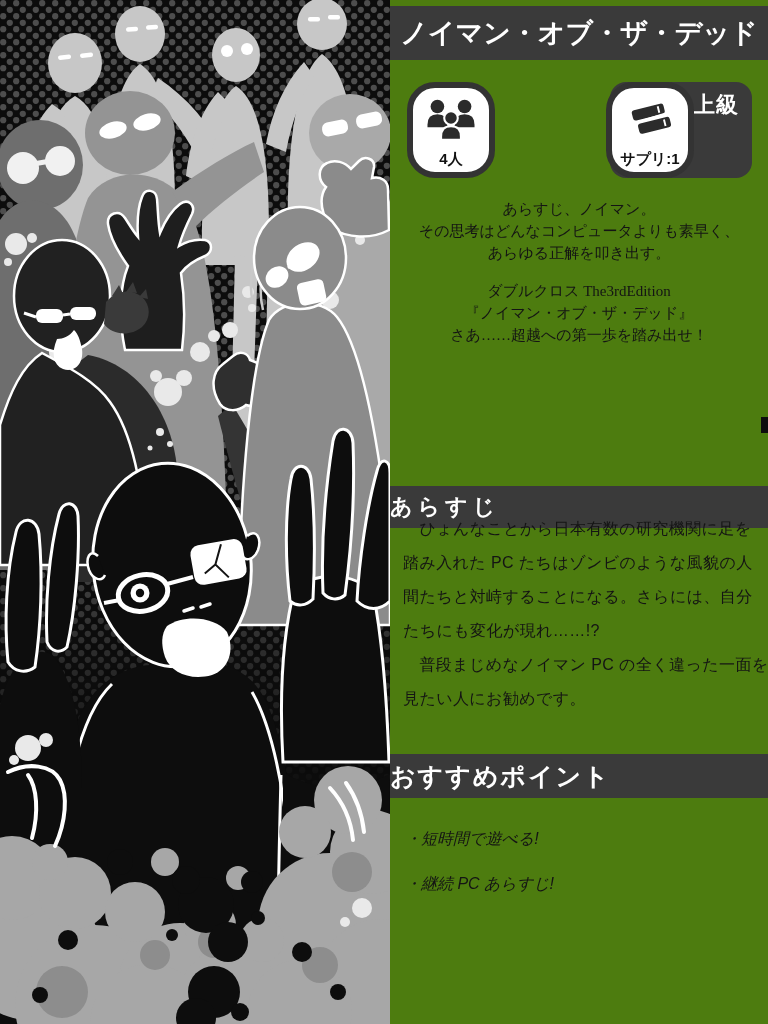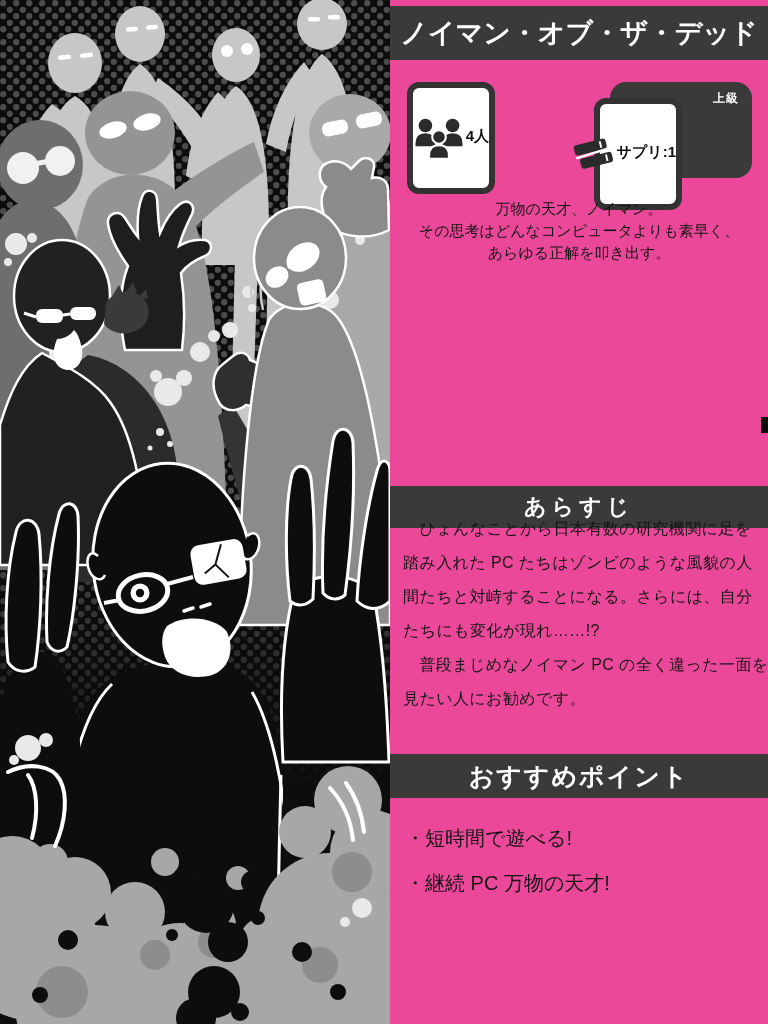--- a/index.html
+++ b/index.html
@@ -3,70 +3,70 @@
 <meta charset="utf-8">
 <style>
   html,body{margin:0;padding:0;}
   body{
     width:768px;height:1024px;background:#ffffff;
     font-family:"Liberation Sans","DejaVu Sans",sans-serif;
     -webkit-font-smoothing:antialiased;
   }
   .page{position:relative;width:768px;height:1024px;overflow:hidden;background:#fff;}
   .art{position:absolute;left:0;top:0;width:390px;height:1024px;}
-  .panel{position:absolute;left:390px;top:0;width:378px;height:1024px;background:#ec4899;}
+  .panel{position:absolute;left:390px;top:0;width:378px;height:1024px;background:#4d7c0f;}
 
   .title-bar{
     position:absolute;top:6px;left:0;width:100%;height:54px;background:#3a3a3a;
     display:flex;align-items:center;justify-content:center;
   }
   .title-bar h1{
     margin:0;color:#fff;font-size:27px;font-weight:bold;letter-spacing:0px;white-space:nowrap;
   }
 
   .badges{position:absolute;top:82px;left:17px;width:352px;height:96px;}
   .grade-tab{
     position:absolute;left:203px;top:0;width:142px;height:96px;
     background:#3a3a3a;border-radius:16px;
   }
   .grade-tab .grade-label{
-    position:absolute;top:8px;right:13px;color:#fff;font-weight:bold;font-size:12px;letter-spacing:1px;
+    position:absolute;top:8px;right:13px;color:#fff;font-weight:bold;font-size:22px;letter-spacing:1px;
   }
   .badge{
-    position:absolute;top:0;width:88px;height:112px;box-sizing:border-box;
-    background:#fff;border:6px solid #333;border-radius:12px;
-    display:flex;flex-direction:row;align-items:center;justify-content:flex-end;
-  }
-  .badge.b1{left:0;} .badge.b2{left:98;left:98px;} .badge.b3{left:187px;margin-top:16px;}
+    position:absolute;top:0;width:88px;height:96px;box-sizing:border-box;
+    background:#fff;border:6px solid #333;border-radius:28px;
+    display:flex;flex-direction:column;align-items:center;justify-content:flex-end;
+  }
+  .badge.b1{left:0;} .badge.b2{left:98;left:98px;} .badge.b3{left:199px;}
   .badge .icon-box{flex:1;display:flex;align-items:center;justify-content:center;width:100%;}
   .badge .badge-label{font-size:15px;font-weight:800;color:#111;margin-bottom:3px;white-space:nowrap;}
 
   .intro{
     position:absolute;top:198px;left:0;width:100%;text-align:center;
     font-family:"Liberation Serif","DejaVu Serif",serif;
     color:#141414;font-size:15px;line-height:22px;
   }
   .intro p{margin:0 0 16px 0;white-space:pre-line;}
 
   .sec-header{
     position:absolute;left:0;width:100%;background:#3a3a3a;color:#fff;
-    display:flex;align-items:center;justify-content:center;font-weight:bold;
+    display:flex;align-items:center;justify-content:flex-start;font-weight:bold;
   }
   .sec-header.synopsis{top:486px;height:42px;font-size:22px;letter-spacing:5px;}
   .sec-header.recommend{top:754px;height:44px;font-size:25px;letter-spacing:2px;}
 
   .synopsis-text{
     position:absolute;top:512px;left:13px;width:356px;
     color:#141414;font-size:16px;line-height:34px;letter-spacing:0.4px;
     white-space:pre;
   }
 
   .points{position:absolute;top:816px;left:15px;width:356px;}
   .points ul{list-style:none;margin:0;padding:0;}
-  .points li{font-size:20px;line-height:45px;color:#141414;white-space:nowrap;}
+  .points li{font-size:16px;line-height:45px;color:#141414;white-space:nowrap;font-style:italic;}
 
   .edge-notch{position:absolute;right:0;top:417px;width:7px;height:16px;background:#0d0d0d;}
 </style>
 </head>
 <body>
 
 <div class="page">
 
   <div class="art">
     <svg width="390" height="1024" viewBox="0 0 390 1024" xmlns="http://www.w3.org/2000/svg">
@@ -322,42 +322,45 @@
               <path d="M7 24.5 L44 22.5" stroke="#fff" stroke-width="2.5" fill="none"></path>
               <path d="M35 13 v7 M38 28 v7" stroke="#fff" stroke-width="2"></path>
             </g>
           </svg>
         </div>
         <div class="badge-label">サプリ:1</div>
       </div>
     </div>
 
     <div class="intro">
-      <p>万物の天才、ノイマン。
+      <p>あらすじ、ノイマン。
 その思考はどんなコンピュータよりも素早く、
 あらゆる正解を叩き出す。</p>
+      <p>ダブルクロス The3rdEdition
+『ノイマン・オブ・ザ・デッド』
+さあ……超越への第一歩を踏み出せ！</p>
     </div>
 
     <div class="sec-header synopsis">
       <span>あらすじ</span>
     </div>
 
     <div class="synopsis-text">　ひょんなことから日本有数の研究機関に足を
 踏み入れた PC たちはゾンビのような風貌の人
 間たちと対峙することになる。さらには、自分
 たちにも変化が現れ……!?
 　普段まじめなノイマン PC の全く違った一面を
 見たい人にお勧めです。</div>
 
     <div class="sec-header recommend">
       <span>おすすめポイント</span>
     </div>
 
     <div class="points">
       <ul>
         <li>・短時間で遊べる!</li>
-        <li>・継続 PC 万物の天才!</li>
+        <li>・継続 PC あらすじ!</li>
       </ul>
     </div>
   </div>
 
   <div class="edge-notch"></div>
 </div>
 
 </body></html>

